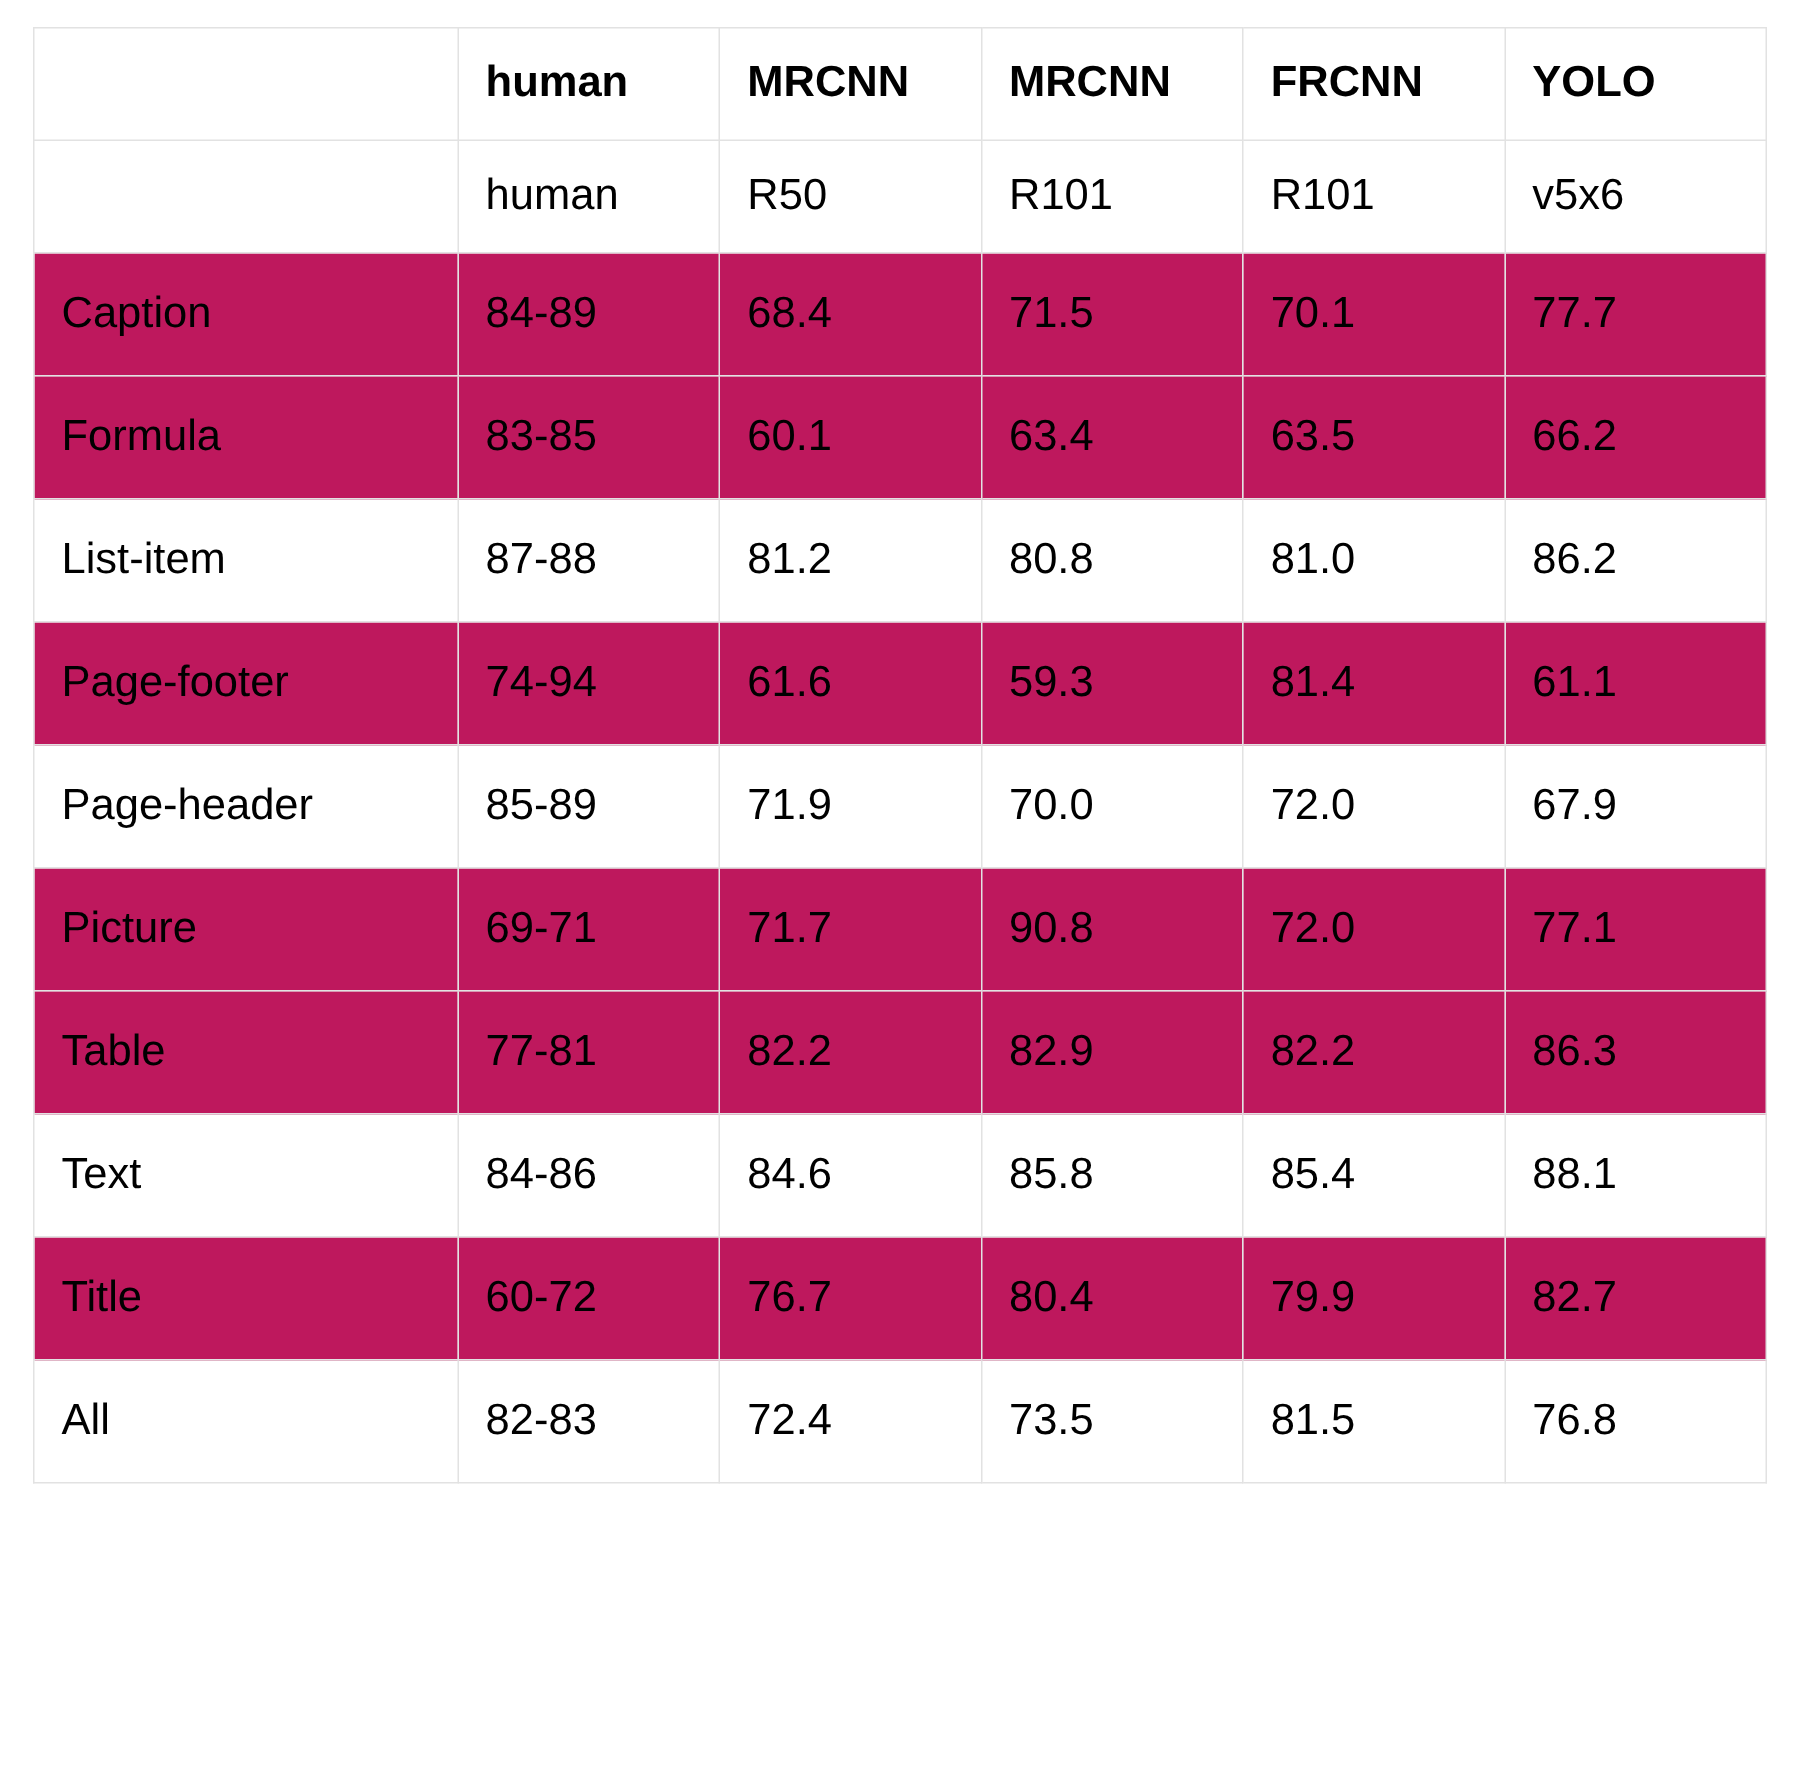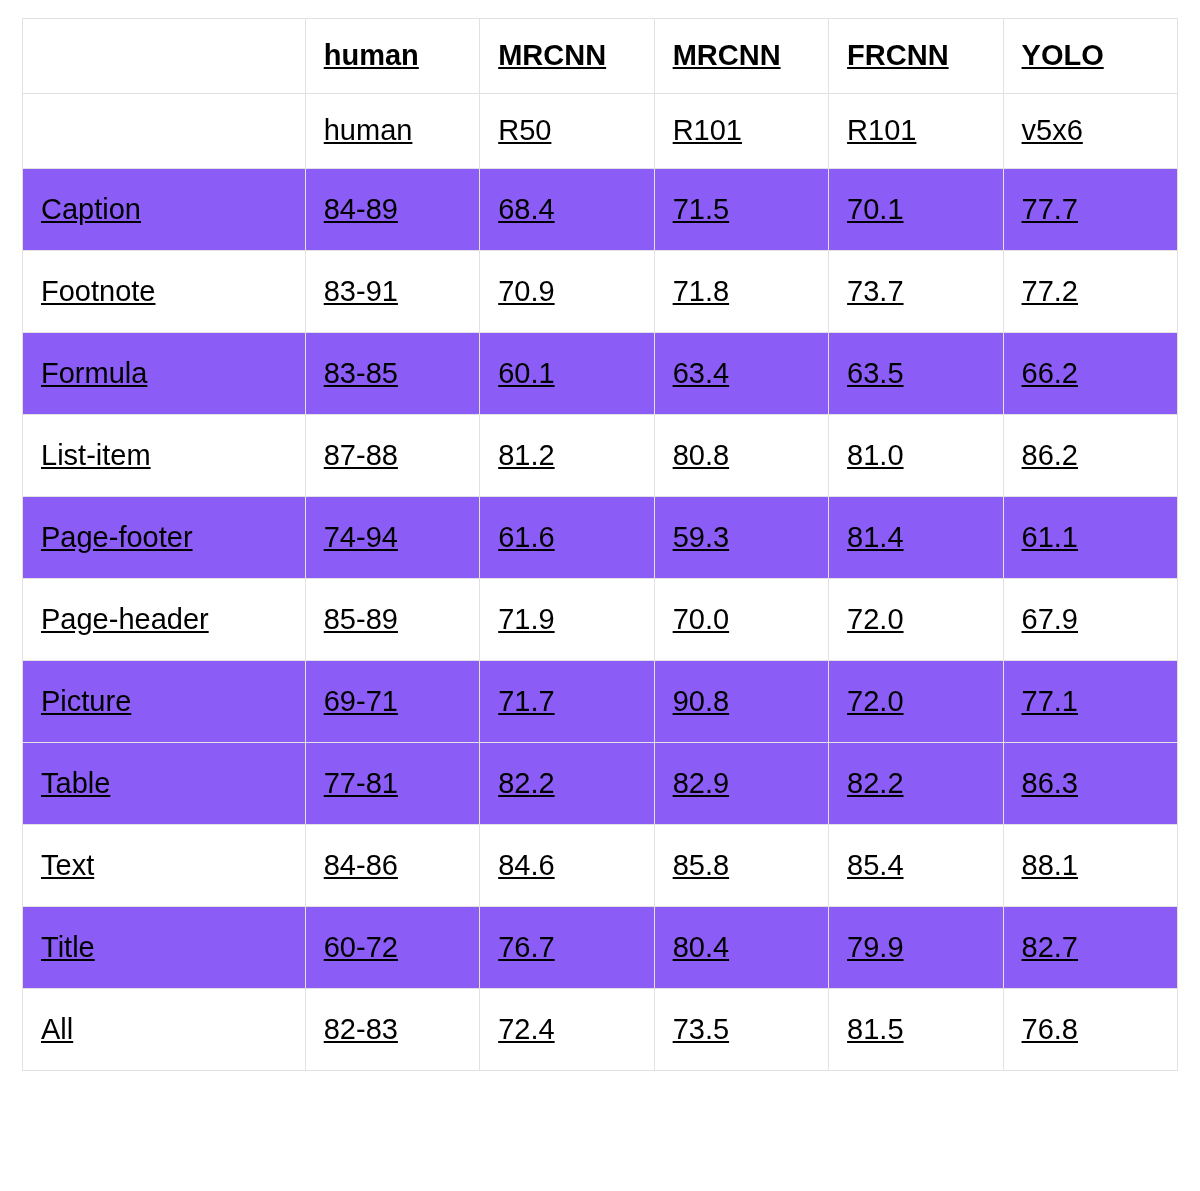--- a/index.html
+++ b/index.html
@@ -11,21 +11,20 @@
     width: 1200px;
     height: 1191px;
     font-family: "Liberation Sans", sans-serif;
     color: #000000;
     overflow: hidden;
   }
   .table-wrap {
     box-sizing: border-box;
     width: 1112px;
     padding: 18px 22px 18px 22px;
-    text-decoration: underline;
   }
   table.results {
     border-collapse: collapse;
     width: 1156px;
     table-layout: fixed;
   }
   table.results col.c-label { width: 282px; }
   table.results col.c-val   { width: 174px; }
   table.results th,
   table.results td {
@@ -40,21 +39,21 @@
   }
   table.results thead th {
     font-weight: bold;
     height: 74px;
   }
   table.results thead tr.sub th {
     font-weight: normal;
     height: 74px;
   }
   table.results tbody tr.alt td {
-    background: #8b5cf6;
+    background: #be185d;
   }
   table.results td.label,
   table.results th.label {
     border-left: 1px solid #e2e2e2;
   }
   table.results tbody tr:last-child td {
     border-bottom: 1px solid #e2e2e2;
     margin-top: 18px;
   }
 </style>
@@ -90,28 +89,20 @@
       </tr>
     </thead>
     <tbody>
       <tr class="alt">
         <td class="label">Caption</td>
         <td>84-89</td>
         <td>68.4</td>
         <td>71.5</td>
         <td>70.1</td>
         <td>77.7</td>
-      </tr>
-      <tr>
-        <td class="label">Footnote</td>
-        <td>83-91</td>
-        <td>70.9</td>
-        <td>71.8</td>
-        <td>73.7</td>
-        <td>77.2</td>
       </tr>
       <tr class="alt">
         <td class="label">Formula</td>
         <td>83-85</td>
         <td>60.1</td>
         <td>63.4</td>
         <td>63.5</td>
         <td>66.2</td>
       </tr>
       <tr>

